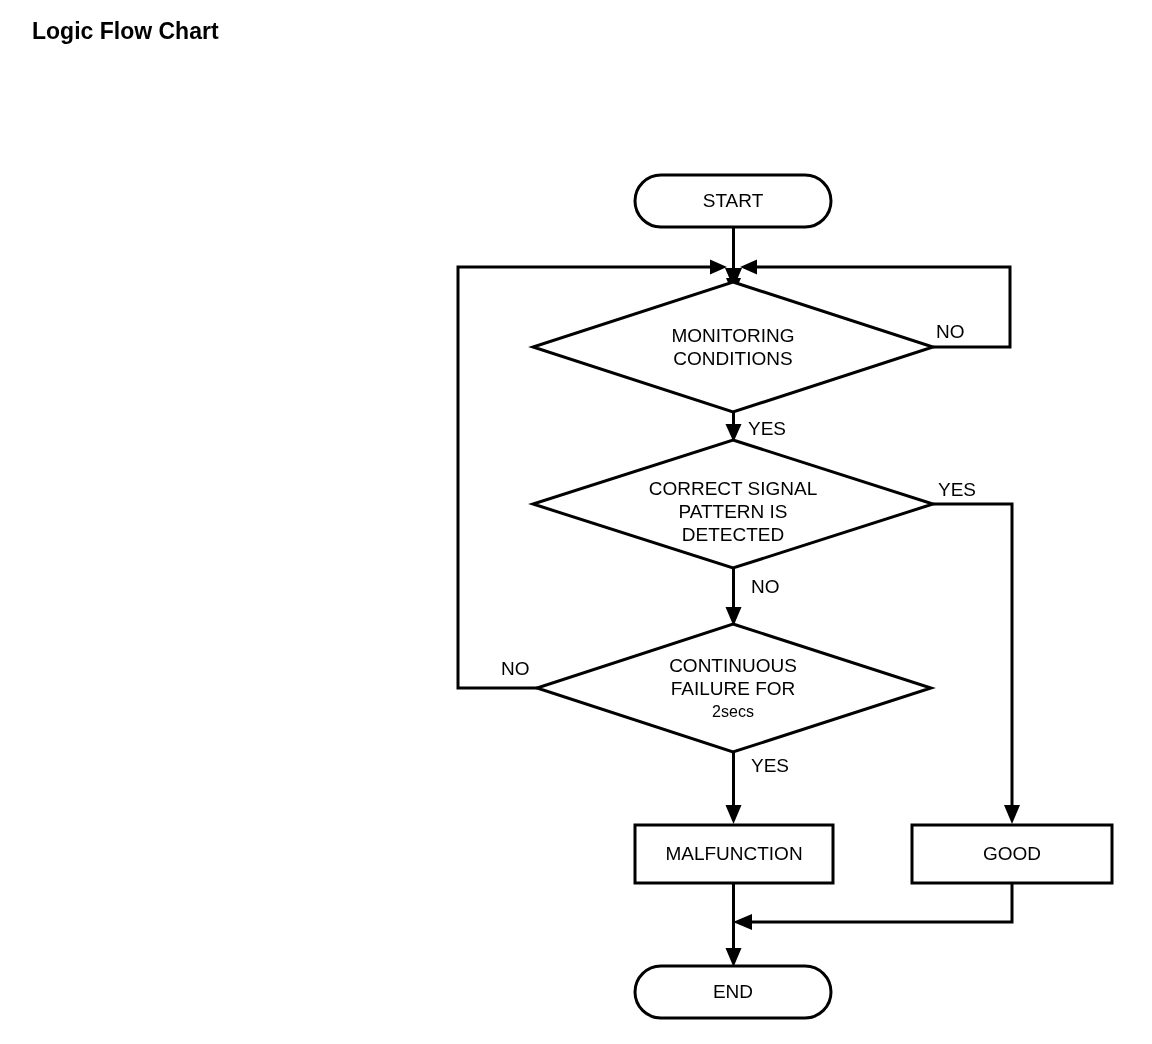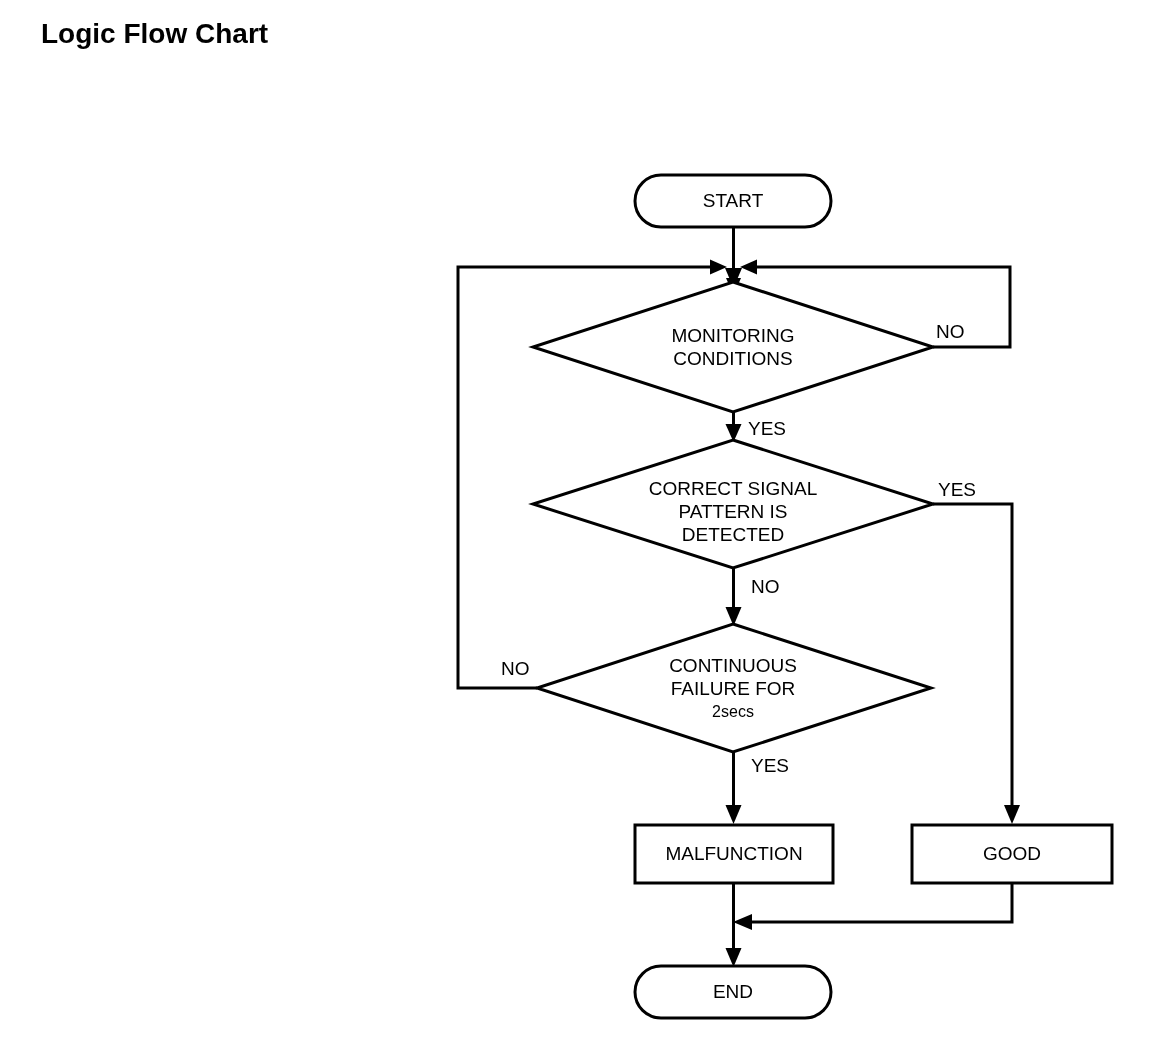--- a/index.html
+++ b/index.html
@@ -9,23 +9,23 @@
   }
   body {
     width: 1152px;
     height: 1044px;
     position: relative;
     font-family: "Liberation Sans", sans-serif;
     overflow: hidden;
   }
   #page-title {
     position: absolute;
-    left: 41px;
+    left: 32px;
     top: 18px;
-    font-size: 28px;
+    font-size: 23px;
     font-weight: bold;
     color: #000000;
     letter-spacing: 0px;
     white-space: nowrap;
   }
   #flow-svg {
     position: absolute;
     left: 0;
     top: 0;
     width: 1152px;

